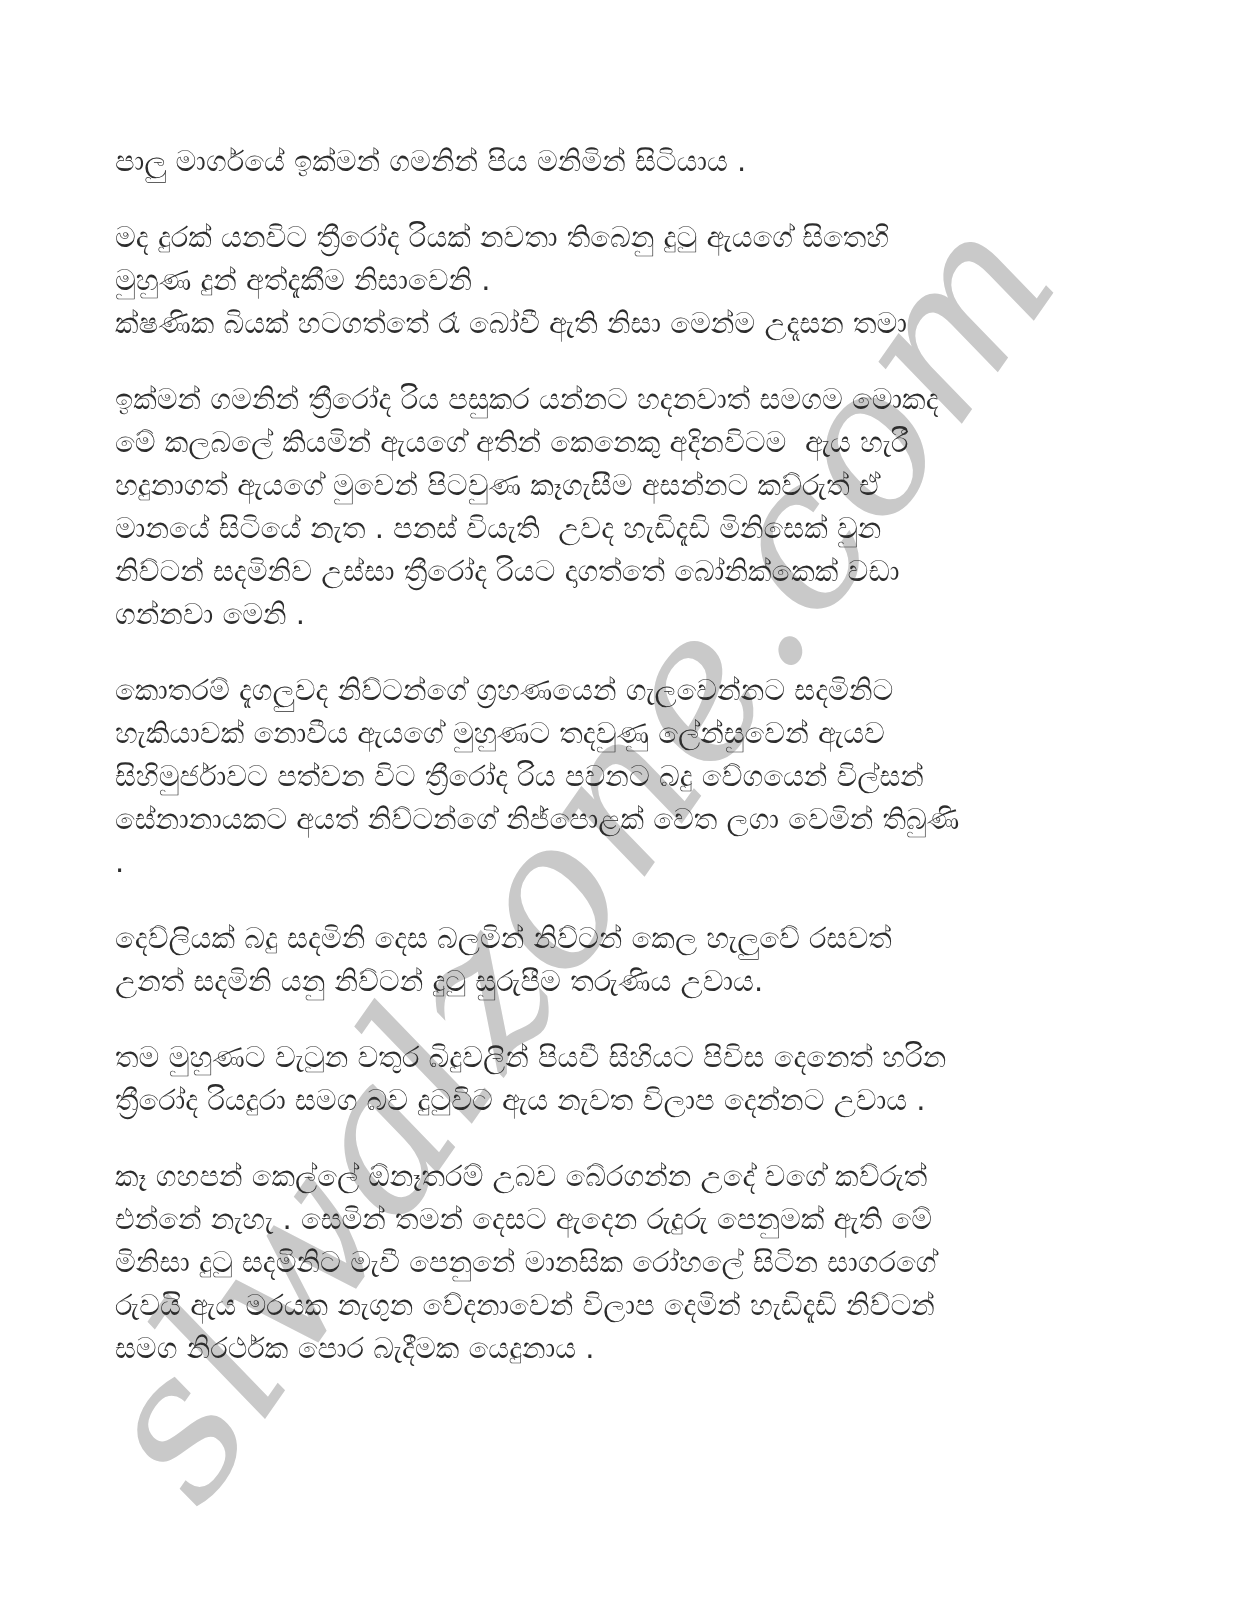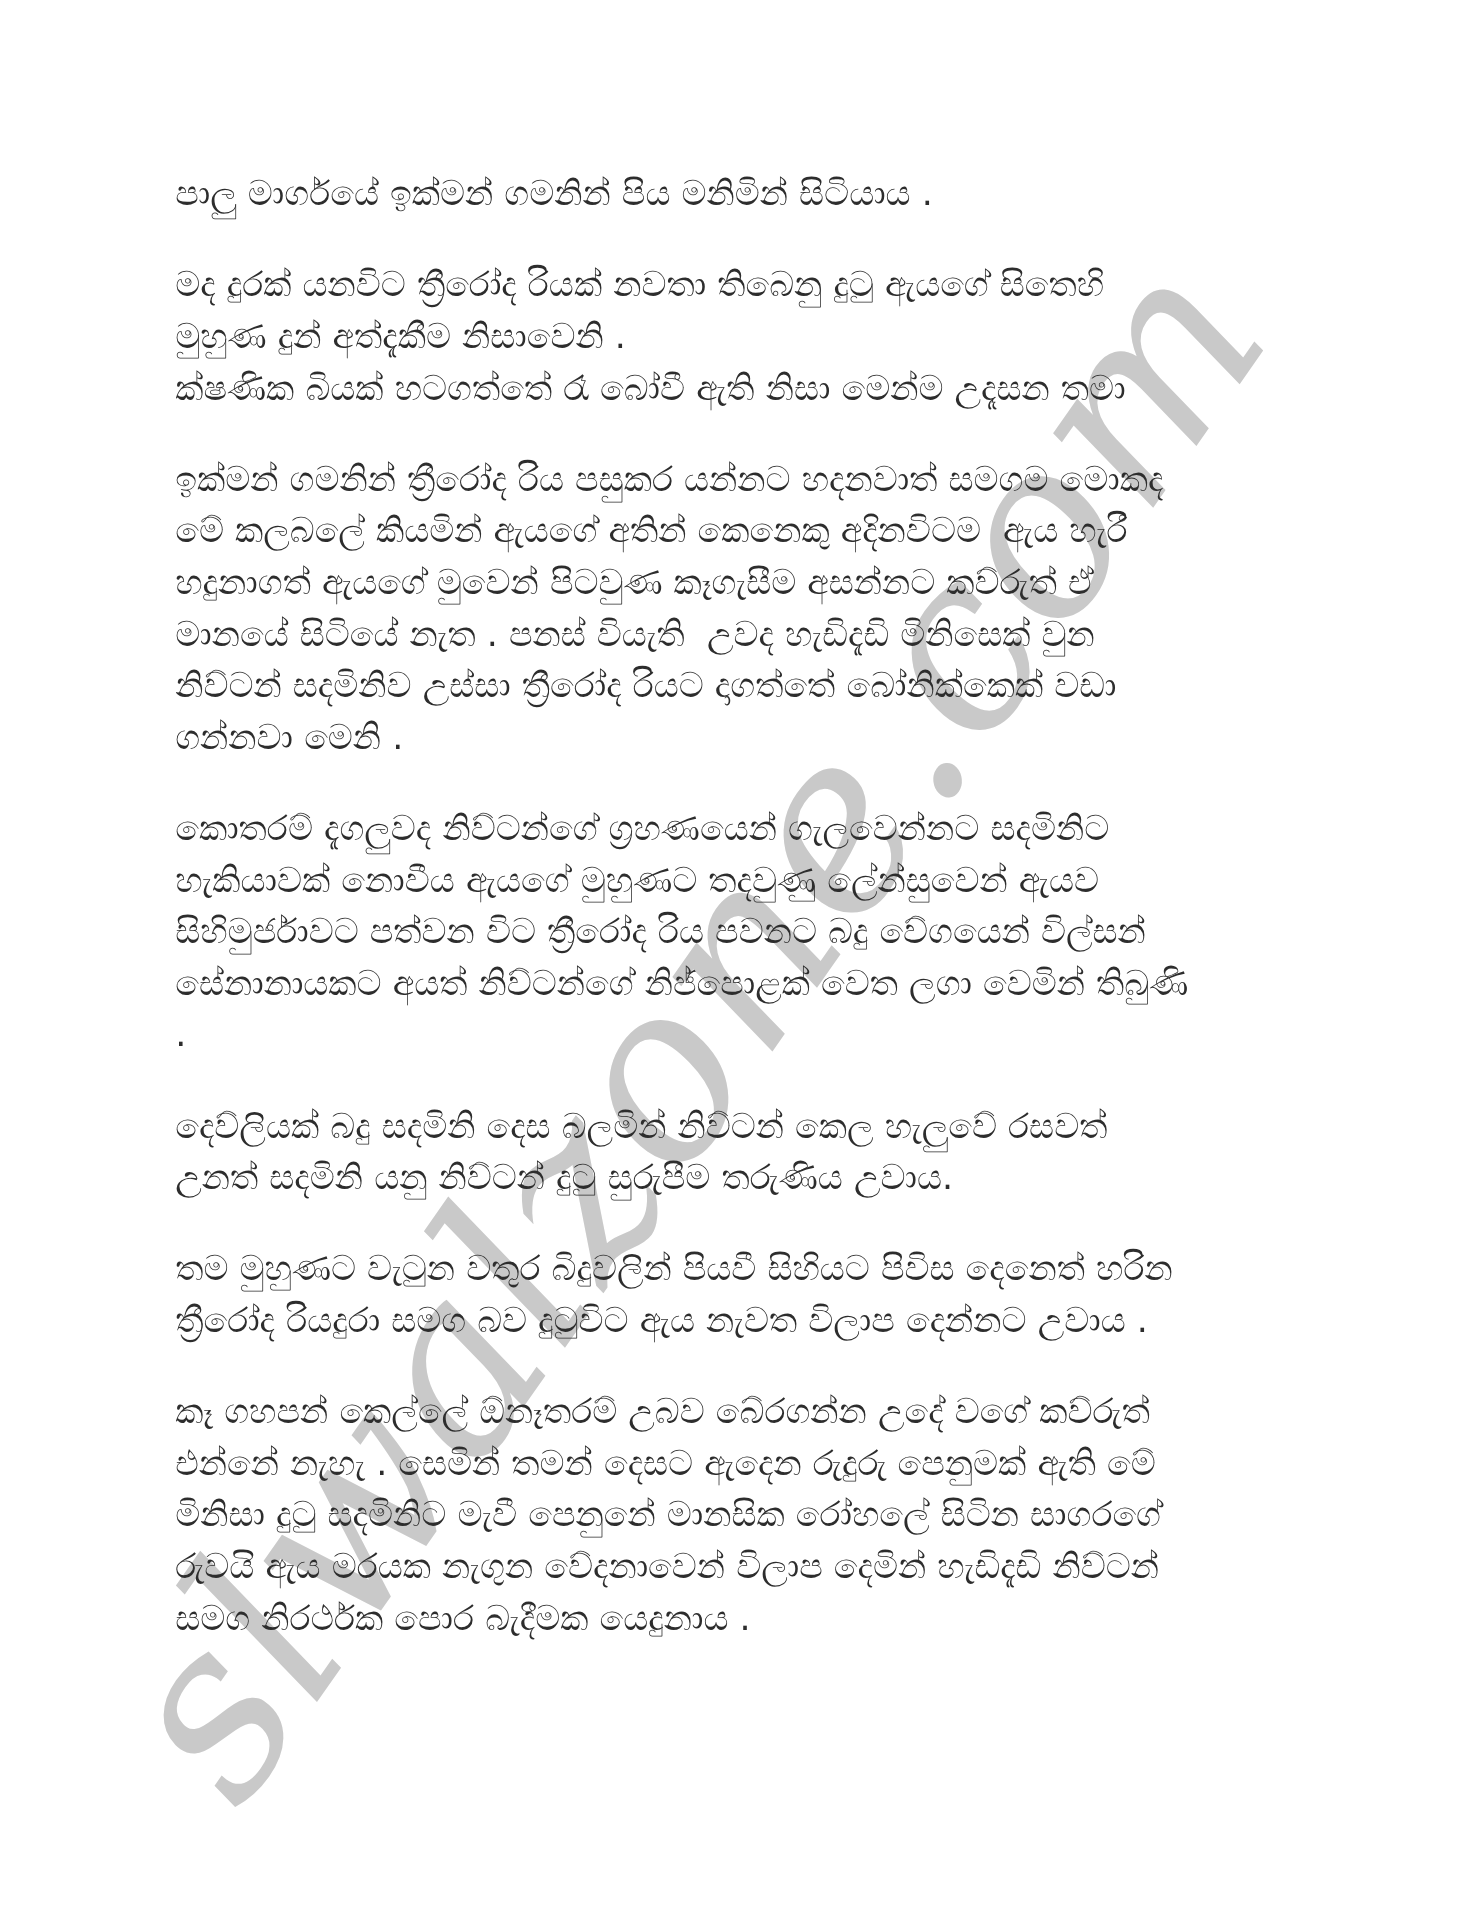--- a/index.html
+++ b/index.html
@@ -30,21 +30,20 @@
     user-select: none;
   }
 
   .content {
     position: relative;
     z-index: 2;
     padding: 140px 100px 0 115px;
     color: #2d2d2d;
     font-size: 29px;
     line-height: 43px;
-    margin-left: 31px;
   }
 
   .paragraph { margin-bottom: 33px; }
 
   .line { white-space: pre-wrap; }
 </style>
 </head>
 <body>
 
 <div class="page">

